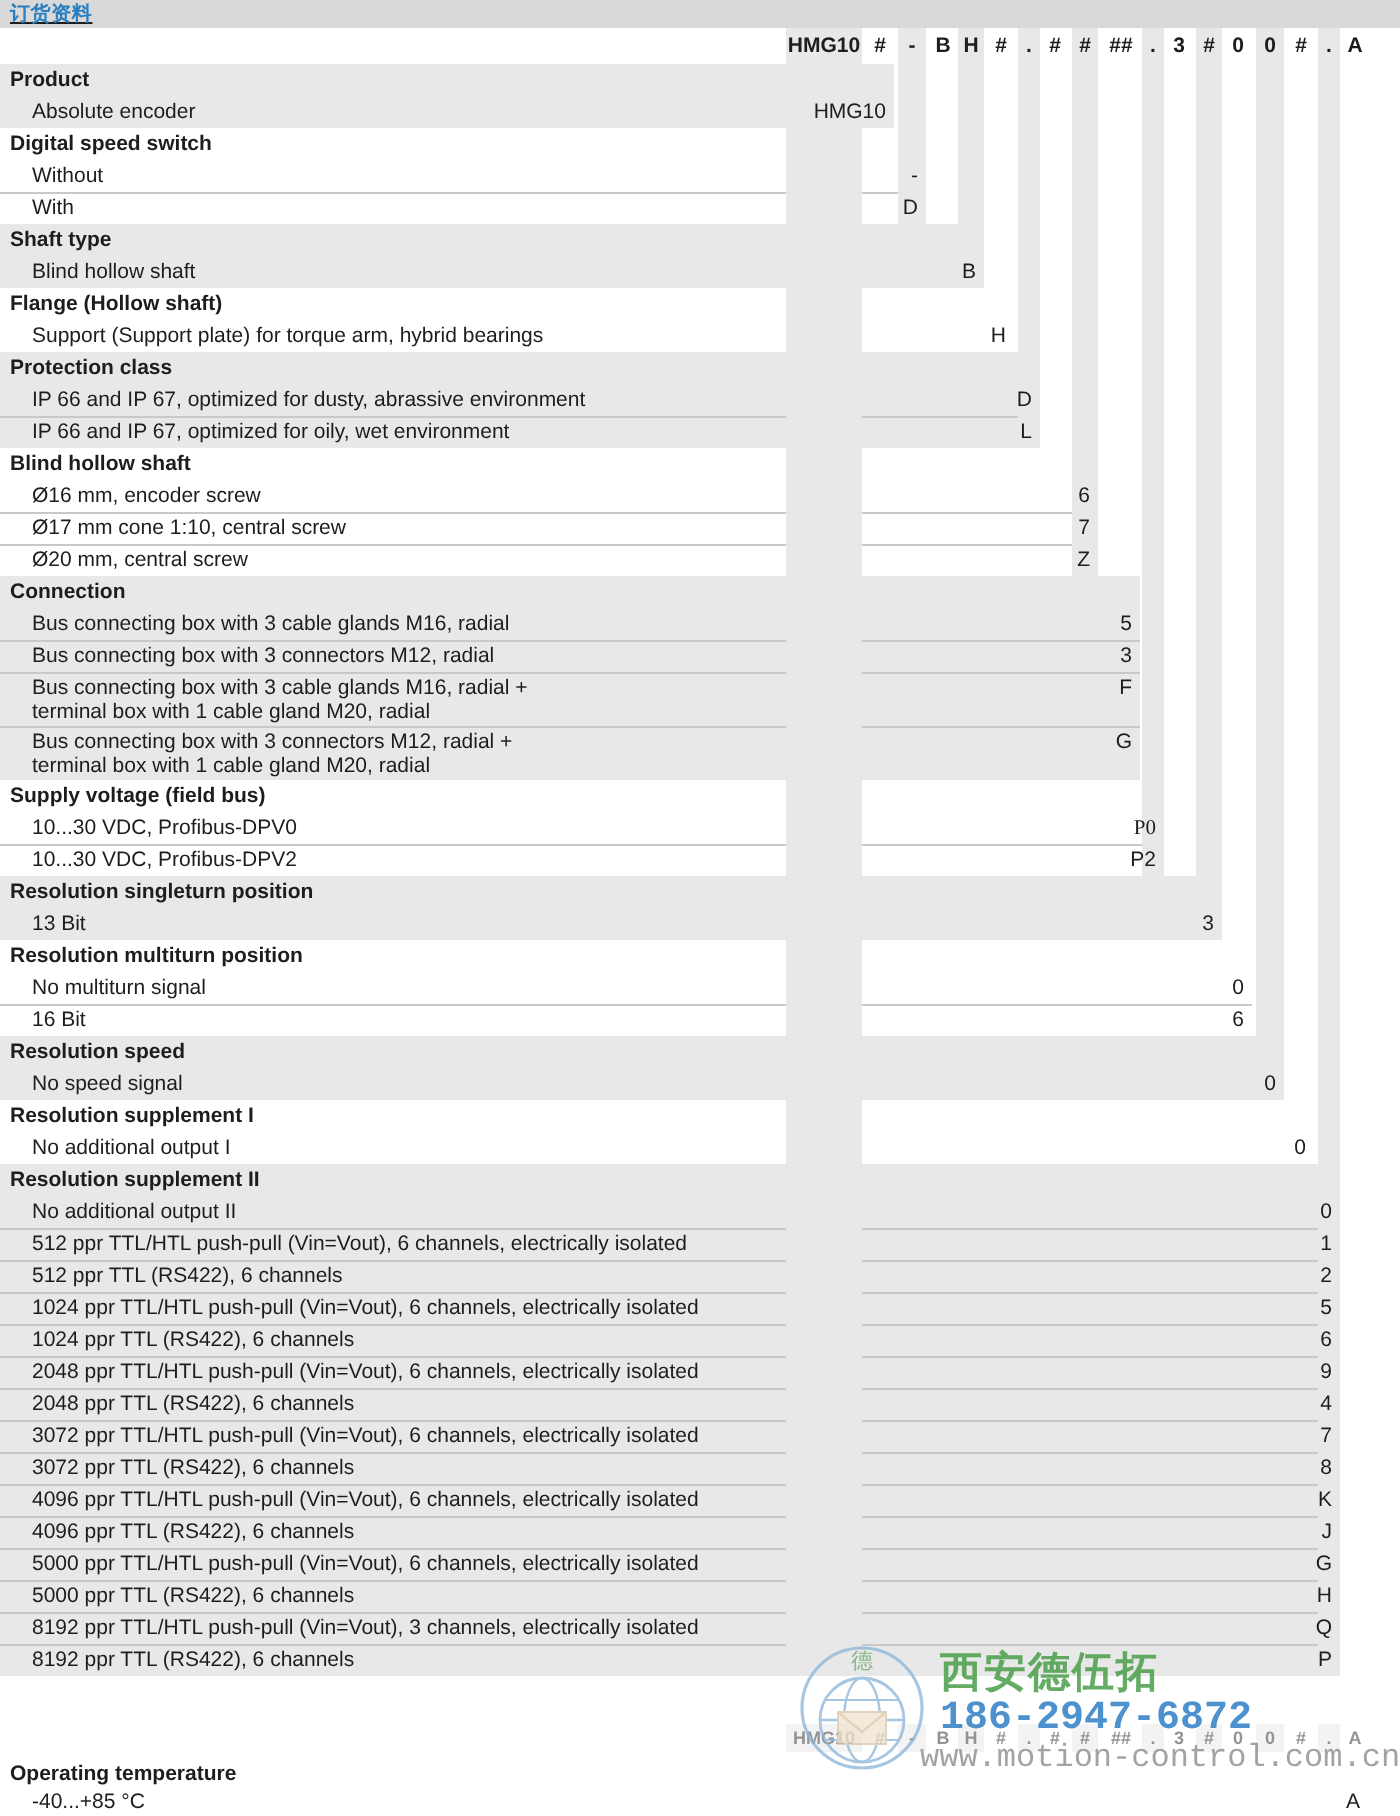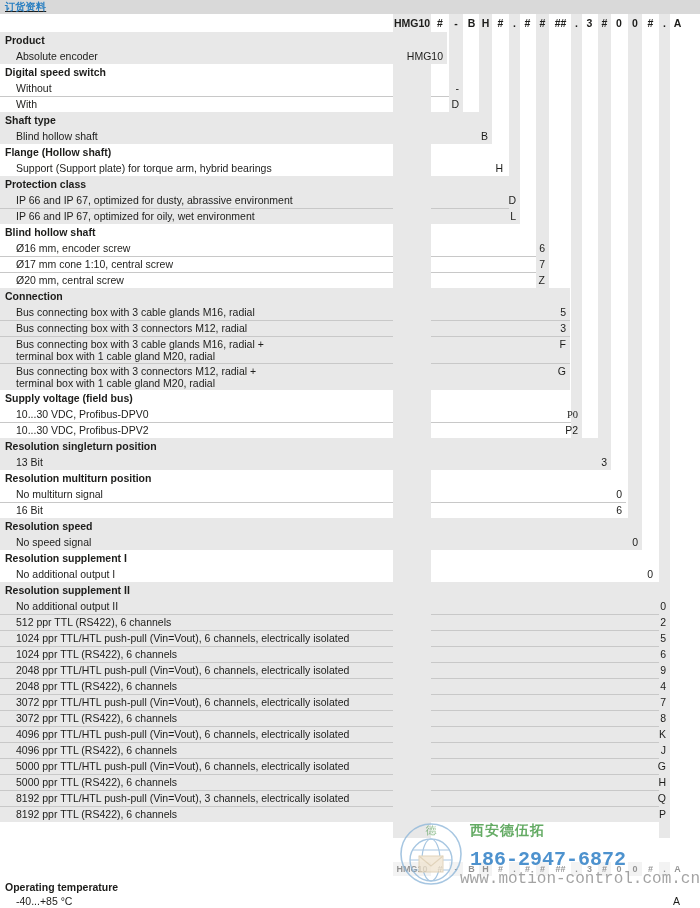--- a/index.html
+++ b/index.html
@@ -133,21 +133,21 @@
     z-index: 5;
     pointer-events: none;
   }
   #wm-logo {
     position: absolute; left: 0; top: 8px;
     width: 66px; height: 66px;
     opacity: .75;
   }
   #wm-cn {
     position: absolute; left: 72px; top: 10px;
-    font-size: 14px; font-weight: bold;
+    font-size: 21px; font-weight: bold;
     color: #4a9d4a; opacity: .85;
     letter-spacing: 1px;
     white-space: nowrap;
   }
   #wm-phone {
     position: absolute; left: 72px; top: 36px;
     font-size: 20px; font-weight: bold;
     color: #2f7fc6; opacity: .85;
     font-family: "Liberation Mono", monospace;
     letter-spacing: 0px;
@@ -353,20 +353,25 @@
       <div class="band" style="width: 670px;"></div>
       <div class="label head">Resolution supplement II</div>
     </div>
     <div class="row">
       <div class="band" style="width: 670px;"></div>
       <div class="label item">No additional output II</div>
       <div class="val" style="left: 659px; width: 11px;">0</div>
     </div>
     <div class="row sep">
       <div class="band" style="width: 670px;"></div>
+      <div class="label item">512 ppr TTL/HTL push-pull (Vin=Vout), 6 channels, electrically isolated</div>
+      <div class="val" style="left: 659px; width: 11px;">1</div>
+    </div>
+    <div class="row sep">
+      <div class="band" style="width: 670px;"></div>
       <div class="label item">512 ppr TTL (RS422), 6 channels</div>
       <div class="val" style="left: 659px; width: 11px;">2</div>
     </div>
     <div class="row sep">
       <div class="band" style="width: 670px;"></div>
       <div class="label item">1024 ppr TTL/HTL push-pull (Vin=Vout), 6 channels, electrically isolated</div>
       <div class="val" style="left: 659px; width: 11px;">5</div>
     </div>
     <div class="row sep">
       <div class="band" style="width: 670px;"></div>

